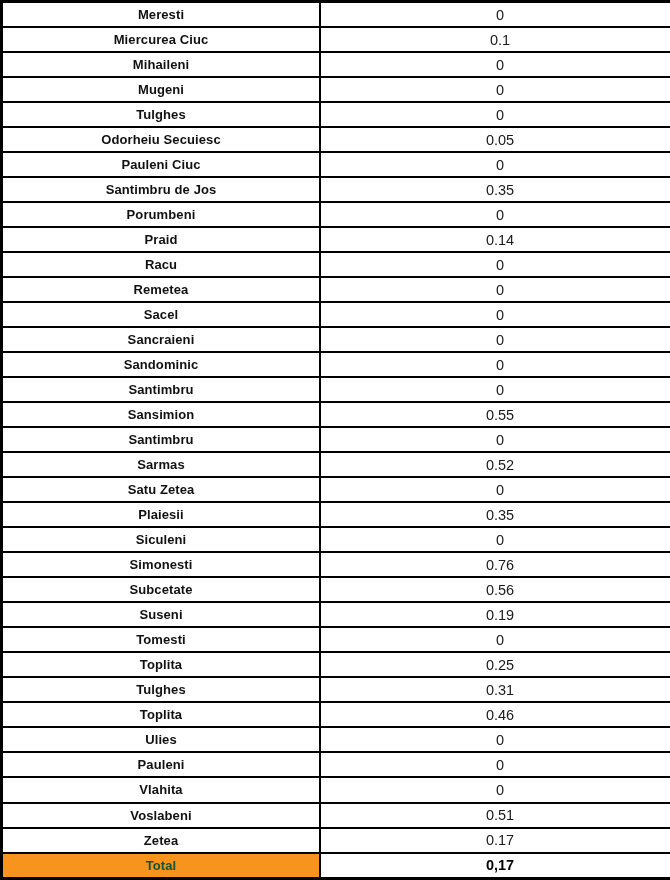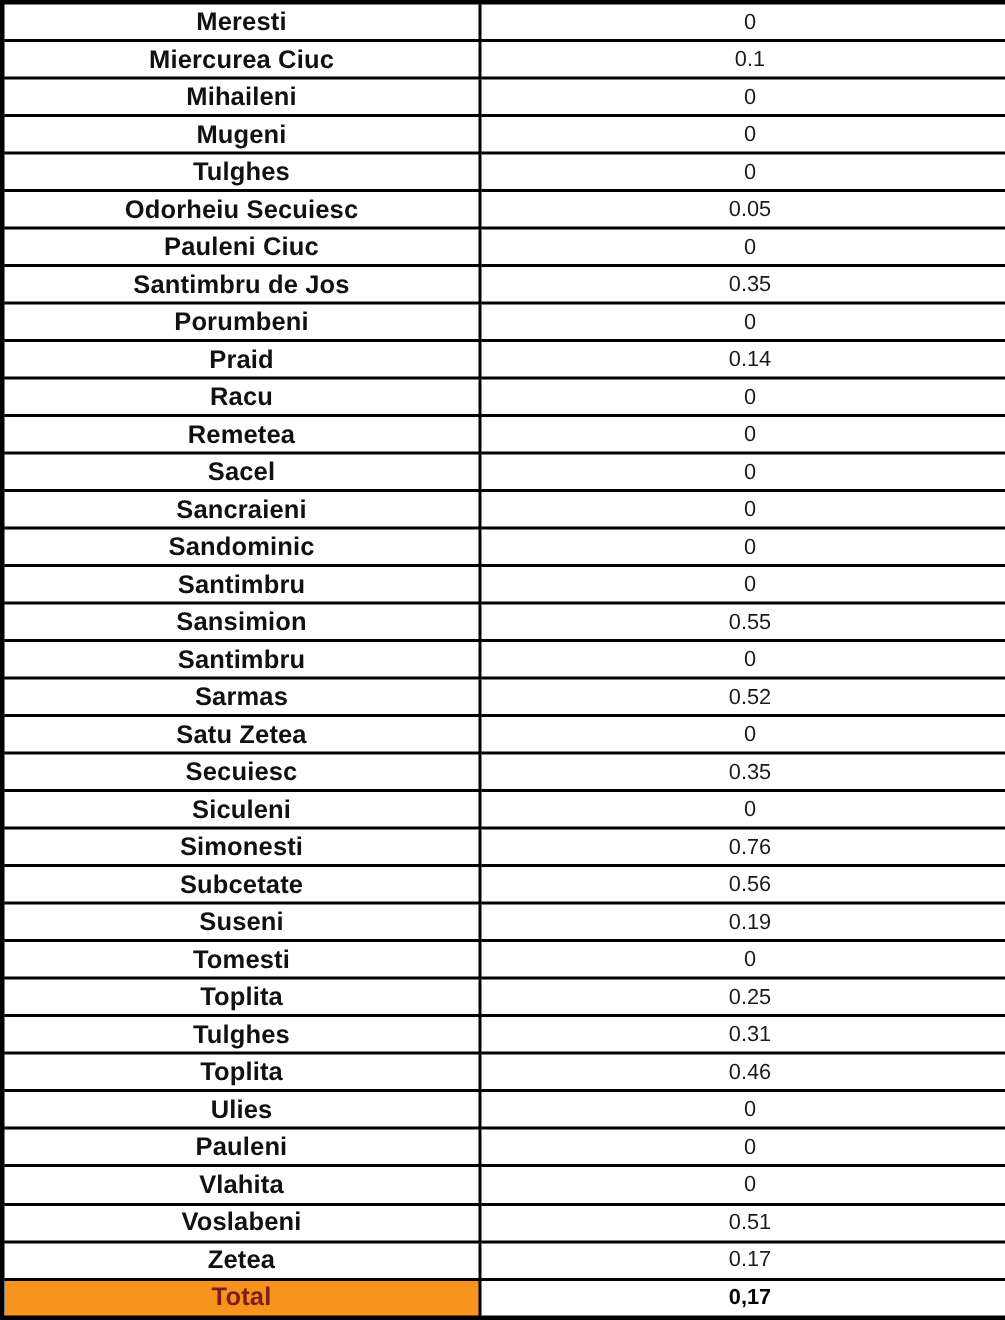--- a/index.html
+++ b/index.html
@@ -26,33 +26,33 @@
     text-align: center;
     vertical-align: middle;
     padding: 0 4px;
     height: 23px;
     overflow: hidden;
     white-space: nowrap;
   }
   td.name-cell {
     width: 308px;
     font-weight: 700;
-    font-size: 17px;
+    font-size: 13px;
     color: #111111;
     letter-spacing: 0.1px;
   }
   td.value-cell {
     width: 350px;
     font-weight: 400;
     font-size: 14.5px;
     color: #1a1a1a;
   }
   tr.total-row td.name-cell {
     font-weight: 700;
-    color: #7f1d1d;
+    color: #14532d;
   }
   tr.total-row td.value-cell {
     font-weight: 700;
     color: #000000;
   }
 </style>
 </head>
 <body>
 
 <table class="data-table">
@@ -131,21 +131,21 @@
       </tr>
       <tr>
         <td class="name-cell">Sarmas</td>
         <td class="value-cell">0.52</td>
       </tr>
       <tr>
         <td class="name-cell">Satu Zetea</td>
         <td class="value-cell">0</td>
       </tr>
       <tr>
-        <td class="name-cell">Secuiesc</td>
+        <td class="name-cell">Plaiesii</td>
         <td class="value-cell">0.35</td>
       </tr>
       <tr>
         <td class="name-cell">Siculeni</td>
         <td class="value-cell">0</td>
       </tr>
       <tr>
         <td class="name-cell">Simonesti</td>
         <td class="value-cell">0.76</td>
       </tr>

